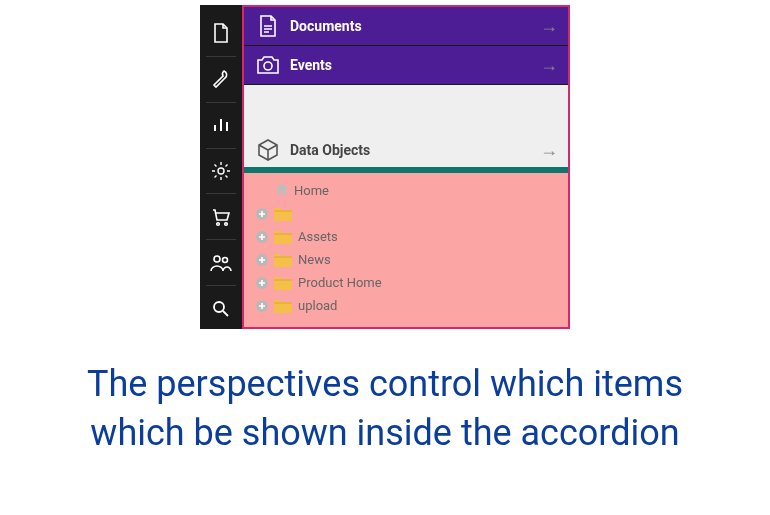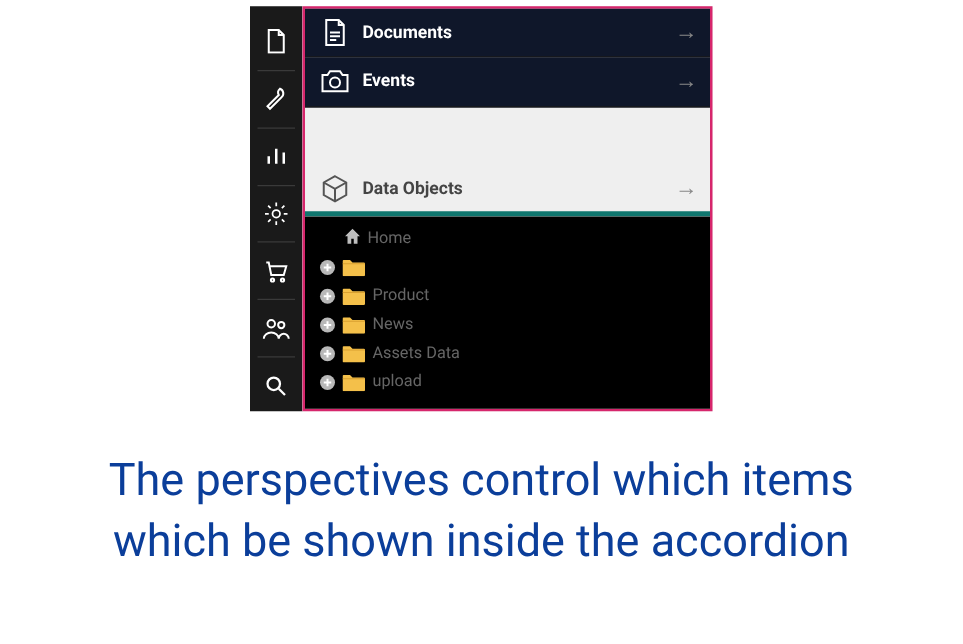--- a/index.html
+++ b/index.html
@@ -55,49 +55,49 @@
     height: 43px;
     display: flex;
     align-items: center;
     padding: 0 12px;
     font-weight: 700;
     font-size: 14px;
     position: relative;
     cursor: pointer;
   }
   .acc-header.dark {
-    background: #0f172a;
+    background: #4c1d95;
     color: #fff;
     border-bottom: 1px solid #1a1a1a;
   }
   .acc-header.light {
     background: #efefef;
     color: #444;
-    border-bottom: 4px solid #0f766e;
+    border-bottom: 6px solid #0f766e;
     margin-top: 48px;
   }
   .acc-icon {
     width: 24px;
     height: 24px;
     margin-right: 10px;
     display: flex;
     align-items: center;
     justify-content: center;
     flex-shrink: 0;
   }
   .acc-arrow {
     position: absolute;
     right: 10px;
     color: #888;
     font-size: 18px;
     line-height: 1;
   }
   .tree {
     flex: 1;
-    background: #000000;
+    background: #fca5a5;
     padding: 6px 10px 10px 10px;
     font-size: 13px;
     color: #666;
   }
   .tree-row {
     display: flex;
     align-items: center;
     height: 23px;
     cursor: pointer;
   }
@@ -254,21 +254,21 @@
             <span class="expander">
               <svg width="14" height="14" viewBox="0 0 14 14">
                 <circle cx="7" cy="7" r="6" fill="#b8b8b8"></circle>
                 <path d="M7 4v6M4 7h6" stroke="#fff" stroke-width="1.6"></path>
               </svg>
             </span>
             <span class="folder-icon"><svg width="18" height="14" viewBox="0 0 18 14">
                 <path d="M0 2a1 1 0 0 1 1-1h5l2 2h9a1 1 0 0 1 1 1v9a1 1 0 0 1-1 1H1a1 1 0 0 1-1-1z" fill="#f4c04a"></path>
                 <path d="M0 4h18" stroke="#d9a030" stroke-width="0.8"></path>
               </svg></span>
-            <span>Product</span>
+            <span>Assets</span>
           </div>
           <div class="tree-row">
             <span class="expander">
               <svg width="14" height="14" viewBox="0 0 14 14">
                 <circle cx="7" cy="7" r="6" fill="#b8b8b8"></circle>
                 <path d="M7 4v6M4 7h6" stroke="#fff" stroke-width="1.6"></path>
               </svg>
             </span>
             <span class="folder-icon"><svg width="18" height="14" viewBox="0 0 18 14">
                 <path d="M0 2a1 1 0 0 1 1-1h5l2 2h9a1 1 0 0 1 1 1v9a1 1 0 0 1-1 1H1a1 1 0 0 1-1-1z" fill="#f4c04a"></path>
@@ -280,21 +280,21 @@
             <span class="expander">
               <svg width="14" height="14" viewBox="0 0 14 14">
                 <circle cx="7" cy="7" r="6" fill="#b8b8b8"></circle>
                 <path d="M7 4v6M4 7h6" stroke="#fff" stroke-width="1.6"></path>
               </svg>
             </span>
             <span class="folder-icon"><svg width="18" height="14" viewBox="0 0 18 14">
                 <path d="M0 2a1 1 0 0 1 1-1h5l2 2h9a1 1 0 0 1 1 1v9a1 1 0 0 1-1 1H1a1 1 0 0 1-1-1z" fill="#f4c04a"></path>
                 <path d="M0 4h18" stroke="#d9a030" stroke-width="0.8"></path>
               </svg></span>
-            <span>Assets Data</span>
+            <span>Product Home</span>
           </div>
           <div class="tree-row">
             <span class="expander">
               <svg width="14" height="14" viewBox="0 0 14 14">
                 <circle cx="7" cy="7" r="6" fill="#b8b8b8"></circle>
                 <path d="M7 4v6M4 7h6" stroke="#fff" stroke-width="1.6"></path>
               </svg>
             </span>
             <span class="folder-icon"><svg width="18" height="14" viewBox="0 0 18 14">
                 <path d="M0 2a1 1 0 0 1 1-1h5l2 2h9a1 1 0 0 1 1 1v9a1 1 0 0 1-1 1H1a1 1 0 0 1-1-1z" fill="#f4c04a"></path>

